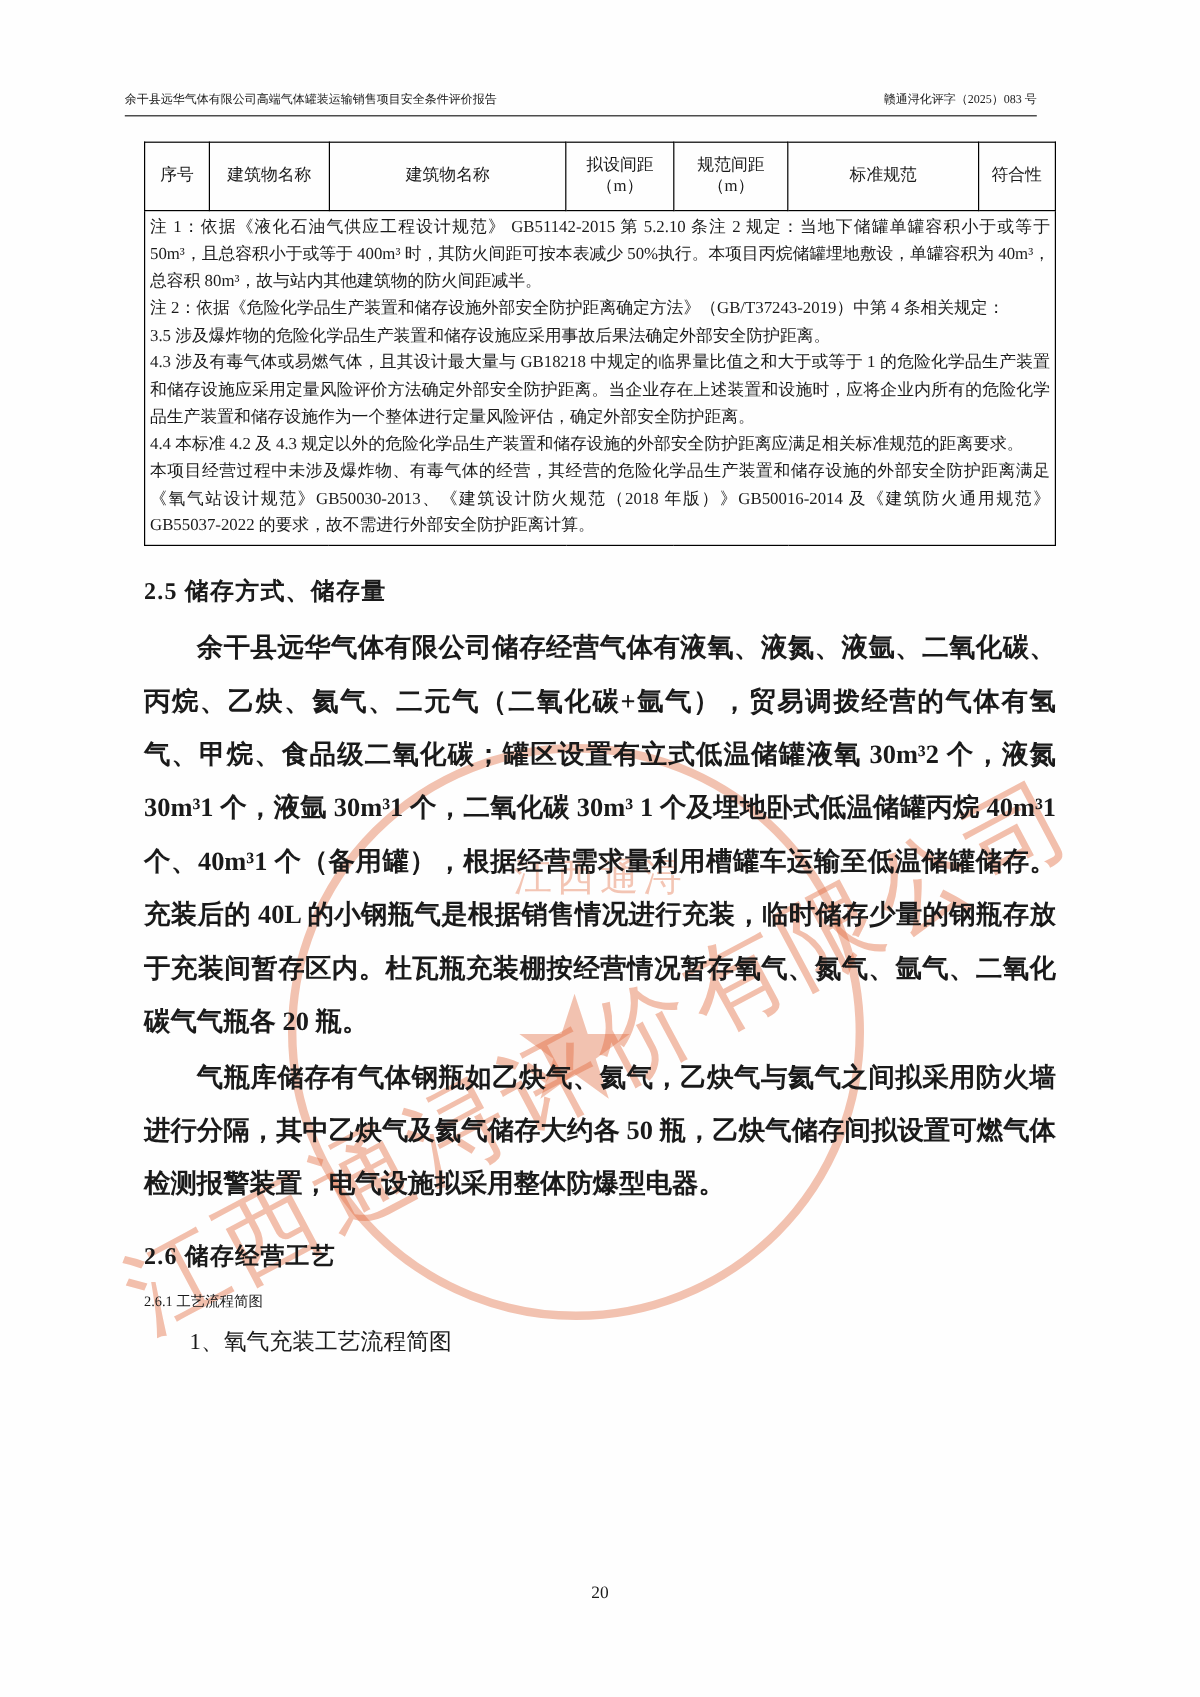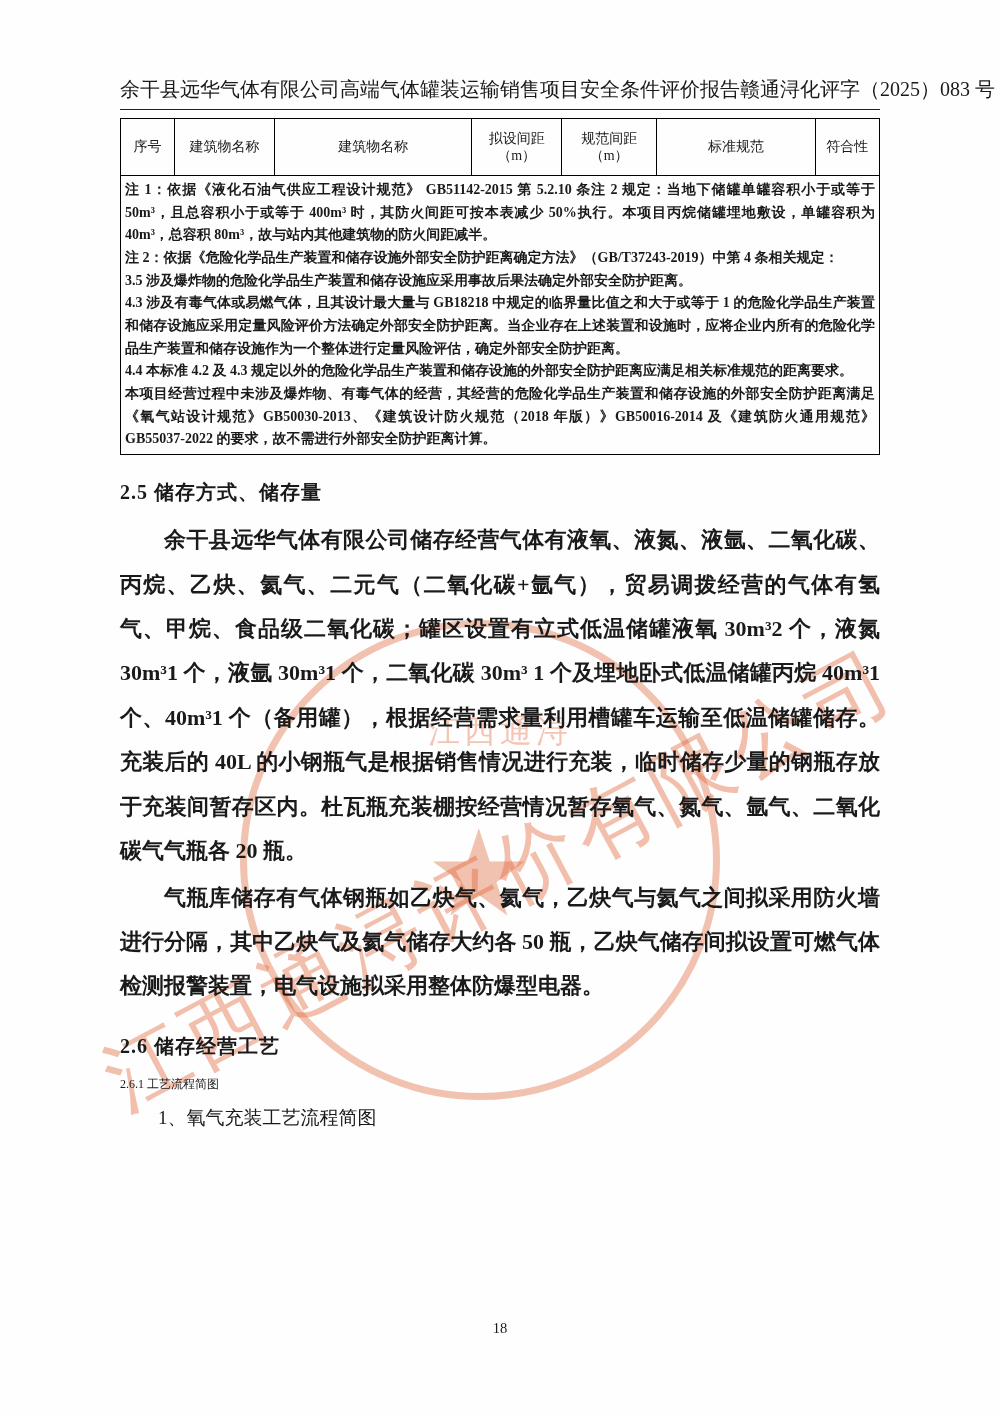--- a/index.html
+++ b/index.html
@@ -70,27 +70,27 @@
     width: 400px;
     text-align: center;
     font-size: 32px;
     color: rgba(226, 104, 60, 0.38);
     letter-spacing: 4px;
   }
 
   
   .header {
     position: absolute;
-    left: 120px;
+    left: 104px;
     top: 76px;
     width: 760px;
     display: flex;
     justify-content: space-between;
     align-items: flex-start;
-    font-size: 20px;
+    font-size: 10px;
     padding-bottom: 6px;
     border-bottom: 1px solid #222;
     z-index: 10;
   }
   .header .h-left { white-space: nowrap; }
   .header .h-right { white-space: nowrap; }
 
   
   .content {
     position: absolute;
@@ -103,21 +103,20 @@
   table.tbl {
     width: 100%;
     border-collapse: collapse;
     table-layout: fixed;
   }
   table.tbl th, table.tbl td {
     border: 1px solid #000;
     padding: 3px 4px;
     font-size: 14px;
     vertical-align: middle;
-    font-weight: bold;
   }
   table.tbl th {
     text-align: center;
     font-weight: normal;
     line-height: 1.25;
     height: 50px;
   }
   .note-cell {
     font-size: 15.2px;
     line-height: 1.62;
@@ -219,14 +218,14 @@
     <h2 class="sec">2.5 储存方式、储存量</h2>
     <p class="body">余干县远华气体有限公司储存经营气体有液氧、液氮、液氩、二氧化碳、丙烷、乙炔、氦气、二元气（二氧化碳+氩气），贸易调拨经营的气体有氢气、甲烷、食品级二氧化碳；罐区设置有立式低温储罐液氧 30m³2 个，液氮 30m³1 个，液氩 30m³1 个，二氧化碳 30m³ 1 个及埋地卧式低温储罐丙烷 40m³1 个、40m³1 个（备用罐），根据经营需求量利用槽罐车运输至低温储罐储存。充装后的 40L 的小钢瓶气是根据销售情况进行充装，临时储存少量的钢瓶存放于充装间暂存区内。杜瓦瓶充装棚按经营情况暂存氧气、氮气、氩气、二氧化碳气气瓶各 20 瓶。</p>
     <p class="body">气瓶库储存有气体钢瓶如乙炔气、氦气，乙炔气与氦气之间拟采用防火墙进行分隔，其中乙炔气及氦气储存大约各 50 瓶，乙炔气储存间拟设置可燃气体检测报警装置，电气设施拟采用整体防爆型电器。</p>
 
     <h2 class="sec">2.6 储存经营工艺</h2>
     <h3 class="sub">2.6.1 工艺流程简图</h3>
     <h4 class="subsub">1、氧气充装工艺流程简图</h4>
 
   </div>
 
-  <div class="pagenum">18</div>
+  <div class="pagenum">20</div>
 </div>
 
 </body></html>

